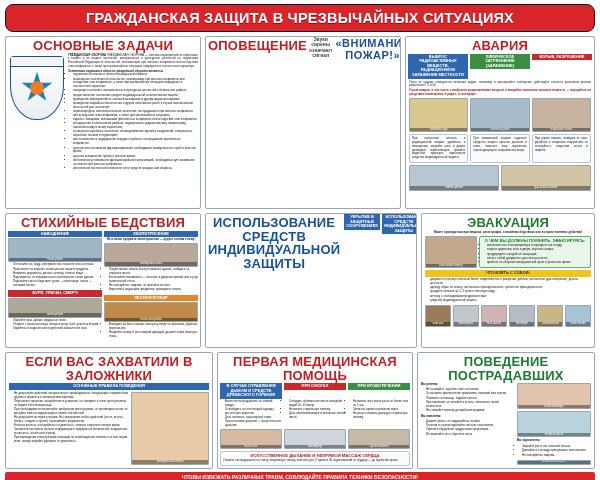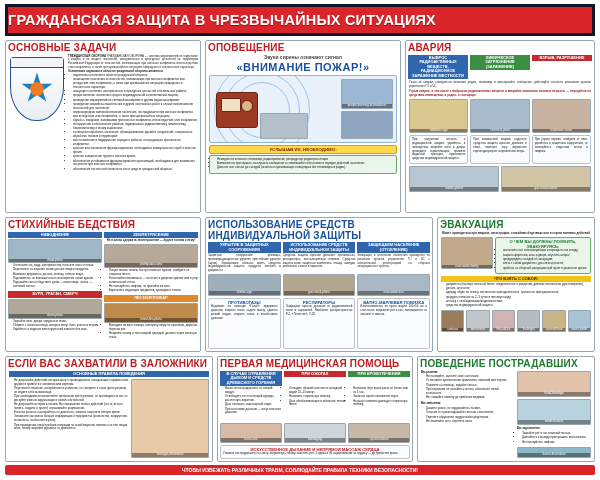--- a/index.html
+++ b/index.html
@@ -13,24 +13,24 @@
   .poster{
     position:relative;width:600px;height:480px;
     background:#ffffff;
     box-sizing:border-box;
     padding:4px 5px 5px 5px;
     display:flex;flex-direction:column;
   }
   
   .title-bar{
     background:#d9252a;
-    border:3px solid #0f172a;
-    border-radius:0;
+    border:1px solid #0f172a;
+    border-radius:8px;
     height:26px;
-    display:flex;align-items:center;
+    display:flex;align-items:center;justify-content:center;
     flex:0 0 auto;
     margin-bottom:4px;
   }
   .title-bar h1{
     margin:0;
     font-size:14.5px;
     letter-spacing:.2px;
     font-weight:bold;
     color:#ffffff;
     text-transform:uppercase;
@@ -41,22 +41,23 @@
   .row{display:flex;gap:4px;}
   .panel{
     border:1px solid #9aa7b1;
     background:#ffffff;
     border-radius:2px;
     box-sizing:border-box;
     overflow:hidden;
     position:relative;
   }
   .panel-head{
+    text-align:center;
     font-weight:bold;
-    font-size:10px;
+    font-size:13px;
     text-transform:uppercase;
     letter-spacing:.2px;
     padding:2px 2px 1px 2px;
     line-height:1.05;
   }
   .head-red{color:#c01d22;}
   .head-blue{color:#17519b;}
   .head-green{color:#1d7a2f;}
   .sub-head{
     text-align:center;font-size:5px;font-weight:bold;color:#444;
@@ -89,21 +90,21 @@
     box-sizing:border-box;position:relative;overflow:hidden;
   }
   .lbl{position:absolute;bottom:0;left:0;right:0;font-size:3px;color:#fff;
     background:rgba(0,0,0,.38);text-align:center;line-height:1.2;}
   ul.t{margin:0;padding-left:5px;}
   ul.t li{font-size:2.9px;line-height:1.3;margin:0 0 .5px 0;}
 
   
   #top{flex:0 0 173px;}
   #p-tasks{width:196px;display:flex;flex-direction:column;}
-  #p-notify{width:196px;display:flex;flex-direction:column;}
+  #p-notify{width:196px;display:flex;flex-direction:row;}
   #p-accident{flex:1;display:flex;flex-direction:column;}
 
   .emblem-wrap{
     width:58px;flex:0 0 58px;display:flex;flex-direction:column;
     align-items:center;justify-content:flex-start;padding-top:2px;
   }
   .emblem{
     width:52px;height:62px;
     background:linear-gradient(#ffffff,#e9eef2);
     border:1.5px solid #1b4f9c;
@@ -152,21 +153,21 @@
   .sirenbox{
     background:#e9f1fb;border:1px solid #8fb4de;border-radius:2px;
     position:relative;overflow:hidden;
   }
   .greenbox{
     background:#eaf6ea;border:1px solid #68a96e;border-radius:2px;padding:2px;
   }
   
   #mid{flex:0 0 135px;margin-top:4px;}
   #p-disaster{width:196px;display:flex;flex-direction:column;}
-  #p-ppe{width:228px;display:flex;flex-direction:column;}
+  #p-ppe{width:212px;display:flex;flex-direction:row;}
   #p-evac{flex:1;display:flex;flex-direction:column;}
   
   #bot{flex:1;margin-top:4px;}
   #p-hostage{width:208px;display:flex;flex-direction:column;}
   #p-firstaid{width:196px;display:flex;flex-direction:column;}
   #p-victims{flex:1;display:flex;flex-direction:column;}
 
   .footer{
     flex:0 0 10px;margin-top:3px;
     background:#d9252a;border-radius:2px;color:#fff;

